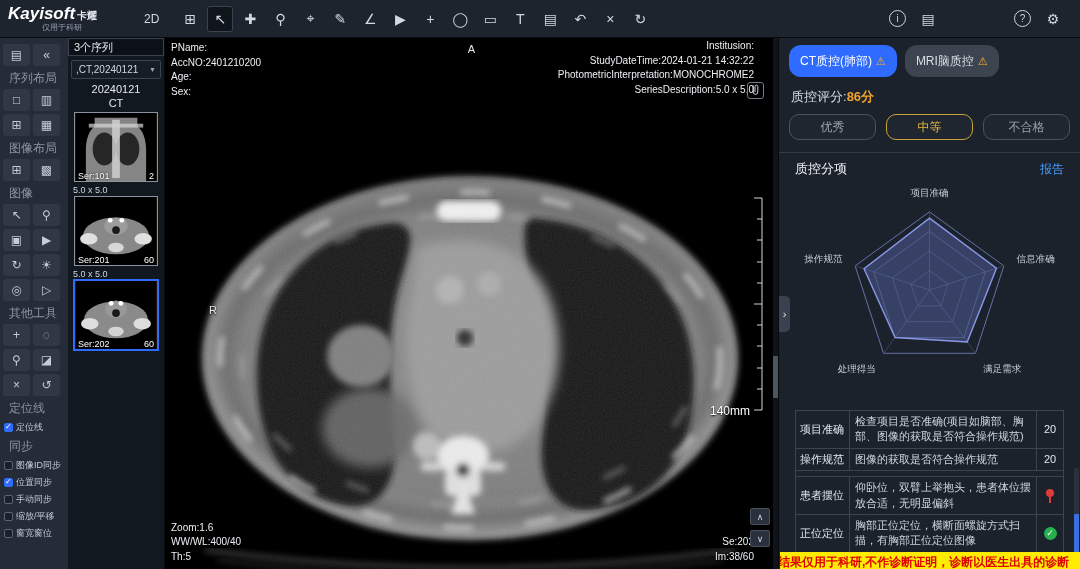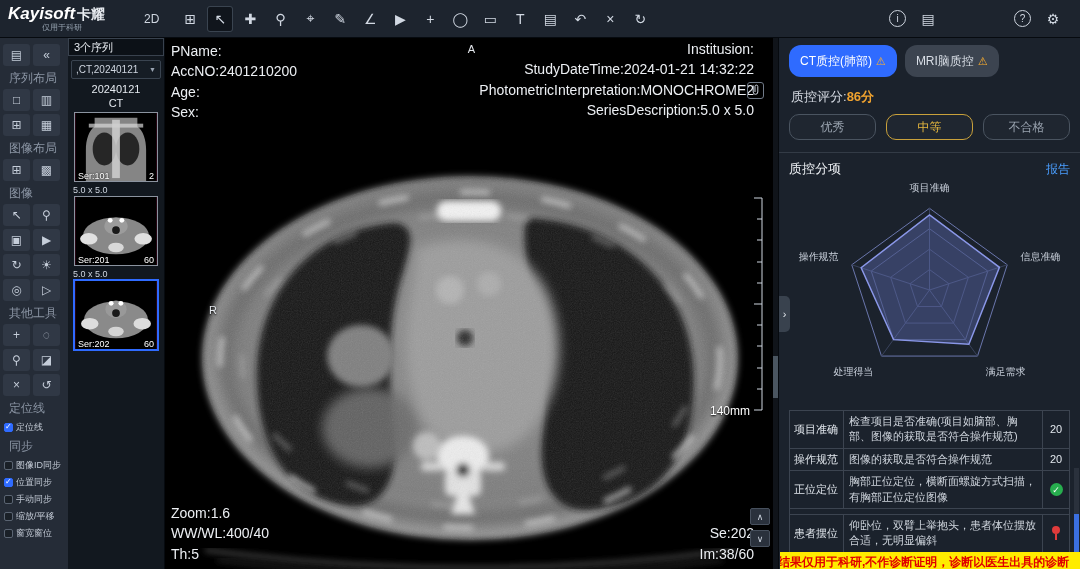--- a/index.html
+++ b/index.html
@@ -9,21 +9,21 @@
     background:#0b0f14; color:#d6dbe3;
     font-family:"Liberation Sans","DejaVu Sans",sans-serif;
   }
   .app { width:1080px; height:569px; display:flex; flex-direction:column; }
 
   
   .toolbar { height:38px; flex:0 0 38px; background:#1d242e; display:flex; align-items:center;
              padding:0 8px; border-bottom:1px solid #060a0f; }
   .logo-block { width:132px; line-height:1; }
   .logo { font-size:17px; font-weight:bold; font-style:italic; color:#fff; }
-  .logo-cn { font-size:14px; font-style:normal; margin-left:2px; color:#e8ecf1; }
+  .logo-cn { font-size:10px; font-style:normal; margin-left:2px; color:#e8ecf1; }
   .logo-sub { font-size:8px; color:#94a0ae; margin:2px 0 0 34px; }
   .mode { font-size:12px; color:#cfd6e0; margin:0 16px 0 4px; }
   .tool-icons, .toolbar-right1, .toolbar-right2 { display:flex; align-items:center; }
   .tbtn { width:26px; height:26px; margin:0 2px; border-radius:3px; display:flex; align-items:center;
           justify-content:center; font-size:14px; color:#d2d9e3; cursor:default; }
   .tbtn.active { background:#10151c; box-shadow:inset 0 0 0 1px #3a4450; }
   .tbtn.circ { width:17px; height:17px; border:1px solid #cfd6e0; border-radius:50%; font-size:10px; margin:0 7px; }
   .toolbar-right1 { margin-left:auto; }
   .toolbar-right2 { margin-left:64px; margin-right:4px; }
 
@@ -42,30 +42,30 @@
   .box.checked::after { content:"✓"; position:absolute; left:0; top:-2px; font-size:8px; color:#fff; }
 
   
   .series { width:97px; flex:0 0 97px; background:#12181f; border-right:1px solid #060a0f; }
   .series-header { height:18px; background:#0c1117; border:1px solid #39424e; font-size:11px; color:#e8ecf1; padding:1px 5px; }
   .series-select { margin:4px 3px; height:19px; border:1px solid #3a4450; background:#161d25; font-size:10px;
                    color:#cfd6e0; display:flex; align-items:center; justify-content:space-between; padding:0 4px; border-radius:2px; }
   .caret { font-size:7px; color:#9aa4b2; }
   .thumb-title { text-align:center; font-size:11px; color:#e4e9ef; line-height:1.25; margin-top:1px; }
   .thumb-caption { font-size:9px; color:#cfd6e0; margin:3px 5px 1px; }
-  .thumb { position:relative; width:84px; height:70px; margin:1px auto 2px; border:1px solid #8b939f; background:#be185d; }
+  .thumb { position:relative; width:84px; height:70px; margin:1px auto 2px; border:1px solid #8b939f; background:#a16207; }
   .thumb.selected { border-color:#2f6bff; box-shadow:0 0 0 1px #2f6bff; }
   .thumb svg { display:block; width:100%; height:100%; }
   .thumb-label { position:absolute; left:0; right:0; bottom:0; display:flex; justify-content:space-between;
                  padding:0 3px; font-size:9px; color:#fff; text-shadow:0 0 2px #000; }
 
   
   .viewer { flex:1; position:relative; background:#000; min-width:0; }
   .ct { position:absolute; inset:0; width:100%; height:100%; }
-  .ov { position:absolute; font-size:14px; color:#eceff3; line-height:1.45; text-shadow:0 1px 2px #000; }
+  .ov { position:absolute; font-size:10px; color:#eceff3; line-height:1.45; text-shadow:0 1px 2px #000; }
   .ov-tl { left:6px; top:3px; }
   .ov-tr { right:24px; top:1px; text-align:right;margin-left:42px; }
   .ov-bl { left:6px; bottom:5px; }
   .ov-br { right:24px; bottom:5px; text-align:right; }
   .orient { position:absolute; color:#e3e7ec; font-size:11px; text-shadow:0 1px 2px #000; }
   .orient-a { top:5px; left:50%; transform:translateX(-50%); }
   .orient-r { left:44px; top:266px; }
   .clip-btn { position:absolute; right:14px; top:44px; width:17px; height:17px; border:1px solid #707a88;
               border-radius:3px; display:flex; align-items:center; justify-content:center; }
   .ruler { position:absolute; right:12px; top:158px; }
@@ -85,21 +85,21 @@
   .qc-tab { height:23px; border-radius:12px; padding:16px 11px; display:flex; align-items:center; gap:4px;
             font-size:12px; background:#3c4450; color:#d9dee6; }
   .qc-tab.active { background:#2f6bff; color:#fff; }
   .warn { color:#ffb02e; font-size:11px; }
   .score-row { margin:11px 2px 8px; font-size:13px; }
   .score-val { color:#f0a32f; font-weight:bold; }
   .grades { display:flex; gap:10px; }
   .grade { flex:1; height:26px; border:1px solid #4a5460; border-radius:10px; display:flex; align-items:center;
            justify-content:center; font-size:12px; color:#9aa4b0; background:rgba(255,255,255,0.02); }
   .grade.active { border-color:#c9a13b; color:#e8b93e; }
-  .qc-section { border-top:1px solid #333b46; margin:12px -10px 0; padding:7px 10px 0; flex:1;
+  .qc-section { border-top:1px solid #333b46; margin:12px -10px 0; padding:7px 16px 0; flex:1;
                 display:flex; flex-direction:column; min-height:0; }
   .section-row { display:flex; justify-content:space-between; align-items:center; font-size:13px; color:#eef1f5; }
   .report-link { color:#4a9eff; font-size:12px; text-decoration:none; }
   .radar-wrap { height:226px; display:flex; justify-content:center; align-items:center; }
   .qc-table { border:1px solid #3c4450; border-bottom:none; font-size:11px; margin:6px 0 17px; overflow:hidden; }
   .trow { display:flex; border-bottom:1px solid #3c4450; align-items:stretch; }
   .trow.gap { margin-top:5px; border-top:1px solid #3c4450; }
   .tname { width:54px; flex:0 0 54px; padding:3px 4px; border-right:1px solid #3c4450; color:#e2e7ed;
            display:flex; align-items:center; }
   .tdesc { flex:1; padding:3px 5px; border-right:1px solid #3c4450; color:#cfd5dd; line-height:1.4; }
@@ -439,32 +439,32 @@
             <div class="trow">
               <div class="tname">项目准确</div>
               <div class="tdesc">检查项目是否准确(项目如脑部、胸部、图像的获取是否符合操作规范)</div>
               <div class="tscore">20</div>
             </div>
             <div class="trow">
               <div class="tname">操作规范</div>
               <div class="tdesc">图像的获取是否符合操作规范</div>
               <div class="tscore">20</div>
             </div>
+            <div class="trow gap">
+              <div class="tname">患者摆位</div>
+              <div class="tdesc">仰卧位，双臂上举抱头，患者体位摆放合适，无明显偏斜</div>
+              <div class="tscore">
+                <span class="st-fail"></span>
+              </div>
+            </div>
             <div class="trow">
               <div class="tname">正位定位</div>
               <div class="tdesc">胸部正位定位，横断面螺旋方式扫描，有胸部正位定位图像</div>
               <div class="tscore">
                 <span class="st-pass">✓</span>
-              </div>
-            </div>
-            <div class="trow gap">
-              <div class="tname">患者摆位</div>
-              <div class="tdesc">仰卧位，双臂上举抱头，患者体位摆放合适，无明显偏斜</div>
-              <div class="tscore">
-                <span class="st-fail"></span>
               </div>
             </div>
             <div class="trow">
               <div class="tname">扫描范围</div>
               <div class="tdesc">扫描范围:肺尖至肺底，胸壁组织积全</div>
               <div class="tscore">
                 <span class="st-pass">✓</span>
               </div>
             </div>
           </div>

